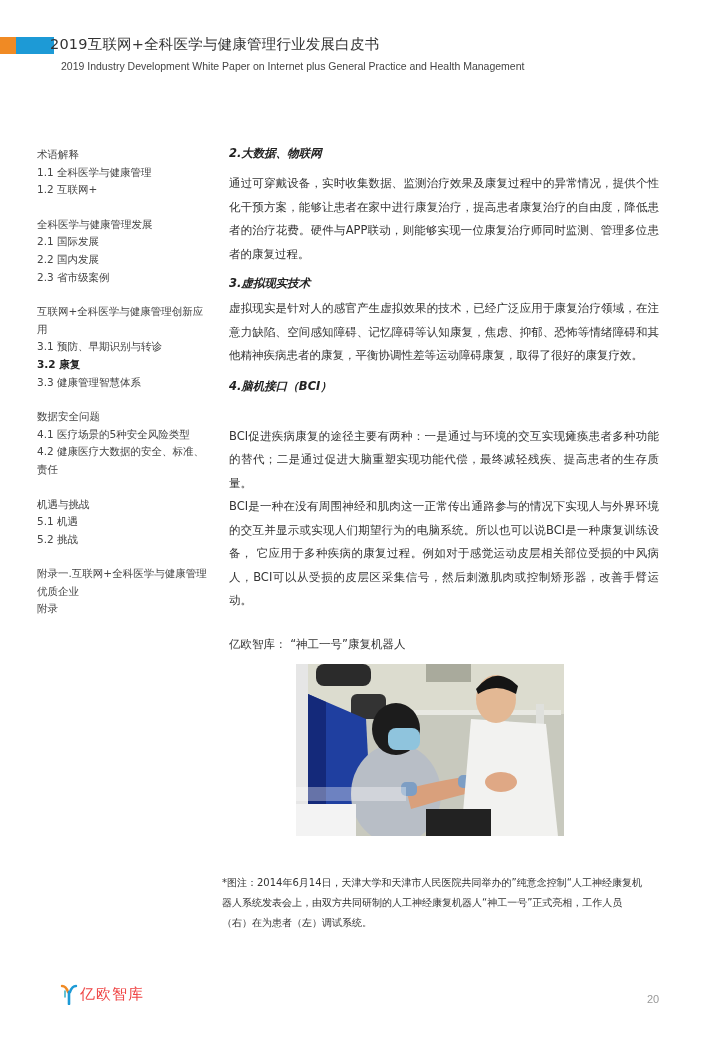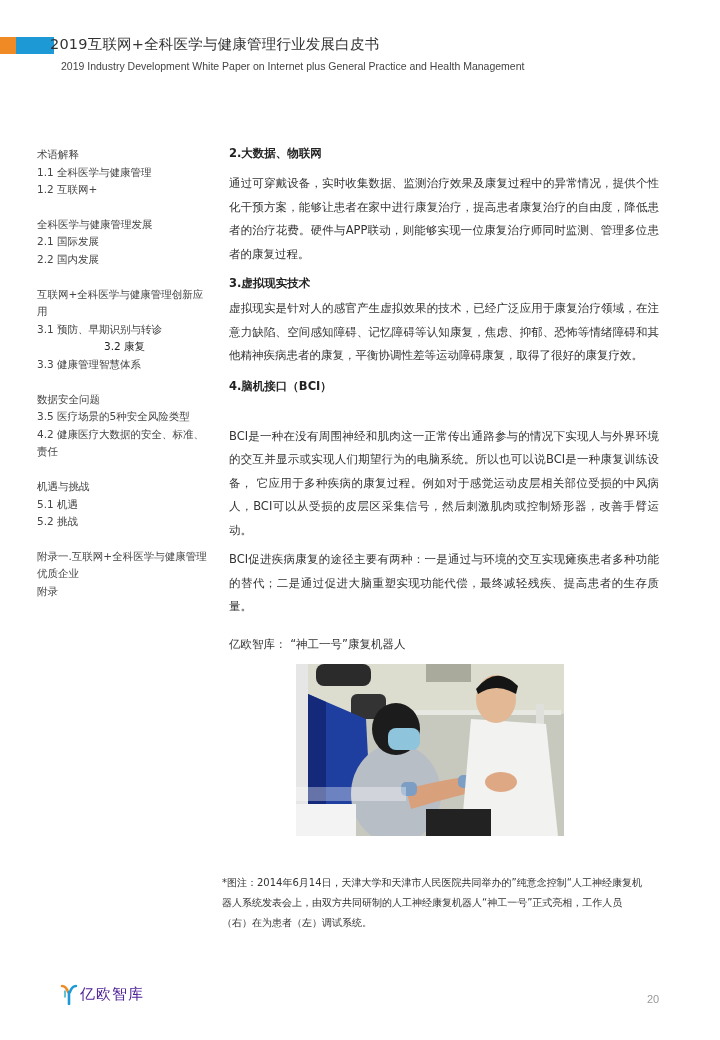--- a/index.html
+++ b/index.html
@@ -9,72 +9,73 @@
     
     .hdr-bar-orange { position: absolute; left: 0; top: 37px; width: 16px; height: 17px; background: #f08a24; }
     .hdr-bar-blue { position: absolute; left: 16px; top: 37px; width: 38px; height: 17px; background: #1d9ad6; }
     .hdr-title { position: absolute; left: 50px; top: 35px; font-size: 14.5px; color: #333; letter-spacing: 0.2px; white-space: nowrap; }
     .hdr-sub { position: absolute; left: 61px; top: 60px; font-size: 10.5px; color: #444; white-space: nowrap; font-family: "Liberation Sans", sans-serif; }
 
     
     .toc { position: absolute; left: 37px; top: 146px; width: 175px; }
     .toc-group { margin-bottom: 17px; }
     .toc-item { font-size: 10.5px; line-height: 17.6px; color: #444; white-space: normal; }
-    .toc-item.bold { font-weight: normal; color: #222; text-align: center; }
+    .toc-item.bold { font-weight: bold; color: #222; }
 
     
     .main { position: absolute; left: 229px; top: 144px; width: 430px; }
-    .sec-title { font-size: 11.5px; font-weight: bold; color: #222; line-height: 18px; }
+    .sec-title { font-size: 11.5px; font-weight: bold; color: #222; line-height: 18px; font-style: italic; }
     .para { font-size: 11.5px; line-height: 23.5px; color: #333; text-align: justify; }
     .s2-title { margin-bottom: 10px; }
     .s2-para { margin-bottom: 8px; }
     .s3-title { margin-bottom: 5px; }
     .s3-para { margin-bottom: 9px; }
     .s4-title { margin-bottom: 30px; }
     .s4-para1 { margin-bottom: 6px; }
 
     .fig-caption { position: absolute; left: 229px; top: 637px; width: 430px; text-align: left; font-size: 11.5px; color: #333; }
     .photo { position: absolute; left: 296px; top: 664px; width: 268px; height: 172px; overflow: hidden; background: #c9ccc4; }
     .photo svg { display: block; }
     .photo-note { position: absolute; left: 222px; top: 873px; width: 420px; font-size: 10px; line-height: 20px; color: #333; }
 
     
     .logo { position: absolute; left: 60px; top: 983px; display: flex; align-items: center; }
     .logo-icon { width: 18px; height: 22px; }
-    .logo-text { font-size: 15px; color: #4c1d95; margin-left: 2px; letter-spacing: 1px; }
+    .logo-text { font-size: 15px; color: #ef4444; margin-left: 2px; letter-spacing: 1px; }
     .page-num { position: absolute; left: 647px; top: 993px; font-size: 11px; color: #999; font-family: "Liberation Sans", sans-serif; text-align: right; }
   </style>
 </head>
 <body>
 
 <div class="hdr-bar-orange"></div>
 <div class="hdr-bar-blue"></div>
 <div class="hdr-title">2019互联网+全科医学与健康管理行业发展白皮书</div>
 <div class="hdr-sub">2019  Industry Development White Paper on Internet plus General Practice and Health Management</div>
 
 <nav class="toc">
   <div class="toc-group">
     <div class="toc-item">术语解释</div>
     <div class="toc-item">1.1 全科医学与健康管理</div>
     <div class="toc-item">1.2 互联网+</div>
   </div>
   <div class="toc-group">
     <div class="toc-item">全科医学与健康管理发展</div>
     <div class="toc-item">2.1 国际发展</div>
     <div class="toc-item">2.2 国内发展</div>
+    <div class="toc-item">2.3 省市级案例</div>
   </div>
   <div class="toc-group">
     <div class="toc-item">互联网+全科医学与健康管理创新应用</div>
     <div class="toc-item">3.1 预防、早期识别与转诊</div>
     <div class="toc-item bold">3.2 康复</div>
     <div class="toc-item">3.3 健康管理智慧体系</div>
   </div>
   <div class="toc-group">
     <div class="toc-item">数据安全问题</div>
-    <div class="toc-item">3.5 医疗场景的5种安全风险类型</div>
+    <div class="toc-item">4.1 医疗场景的5种安全风险类型</div>
     <div class="toc-item">4.2 健康医疗大数据的安全、标准、责任</div>
   </div>
   <div class="toc-group">
     <div class="toc-item">机遇与挑战</div>
     <div class="toc-item">5.1 机遇</div>
     <div class="toc-item">5.2 挑战</div>
   </div>
   <div class="toc-group">
     <div class="toc-item">附录一.互联网+全科医学与健康管理优质企业</div>
     <div class="toc-item">附录</div>
@@ -82,22 +83,22 @@
 </nav>
 
 <main class="main">
   <h3 class="sec-title s2-title">2.大数据、物联网</h3>
   <p class="para s2-para">通过可穿戴设备，实时收集数据、监测治疗效果及康复过程中的异常情况，提供个性化干预方案，能够让患者在家中进行康复治疗，提高患者康复治疗的自由度，降低患者的治疗花费。硬件与APP联动，则能够实现一位康复治疗师同时监测、管理多位患者的康复过程。</p>
 
   <h3 class="sec-title s3-title">3.虚拟现实技术</h3>
   <p class="para s3-para">虚拟现实是针对人的感官产生虚拟效果的技术，已经广泛应用于康复治疗领域，在注意力缺陷、空间感知障碍、记忆障碍等认知康复，焦虑、抑郁、恐怖等情绪障碍和其他精神疾病患者的康复，平衡协调性差等运动障碍康复，取得了很好的康复疗效。</p>
 
   <h3 class="sec-title s4-title">4.脑机接口（BCI）</h3>
+  <p class="para">BCI促进疾病康复的途径主要有两种：一是通过与环境的交互实现瘫痪患者多种功能的替代；二是通过促进大脑重塑实现功能代偿，最终减轻残疾、提高患者的生存质量。</p>
   <p class="para s4-para1">BCI是一种在没有周围神经和肌肉这一正常传出通路参与的情况下实现人与外界环境的交互并显示或实现人们期望行为的电脑系统。所以也可以说BCI是一种康复训练设备， 它应用于多种疾病的康复过程。例如对于感觉运动皮层相关部位受损的中风病人，BCI可以从受损的皮层区采集信号，然后刺激肌肉或控制矫形器，改善手臂运动。</p>
-  <p class="para">BCI促进疾病康复的途径主要有两种：一是通过与环境的交互实现瘫痪患者多种功能的替代；二是通过促进大脑重塑实现功能代偿，最终减轻残疾、提高患者的生存质量。</p>
 </main>
 
 <div class="fig-caption">亿欧智库：  “神工一号”康复机器人</div>
 
 <div class="photo" title="医生为佩戴脑电帽的患者调试康复机器人">
   <svg width="268" height="172" viewBox="0 0 268 172" xmlns="http://www.w3.org/2000/svg">
 
     <rect x="0" y="0" width="268" height="172" fill="#c8c9be"></rect>
     <rect x="0" y="0" width="268" height="50" fill="#dcdccf"></rect>
     <rect x="130" y="0" width="45" height="18" fill="#a9aa9c"></rect>

